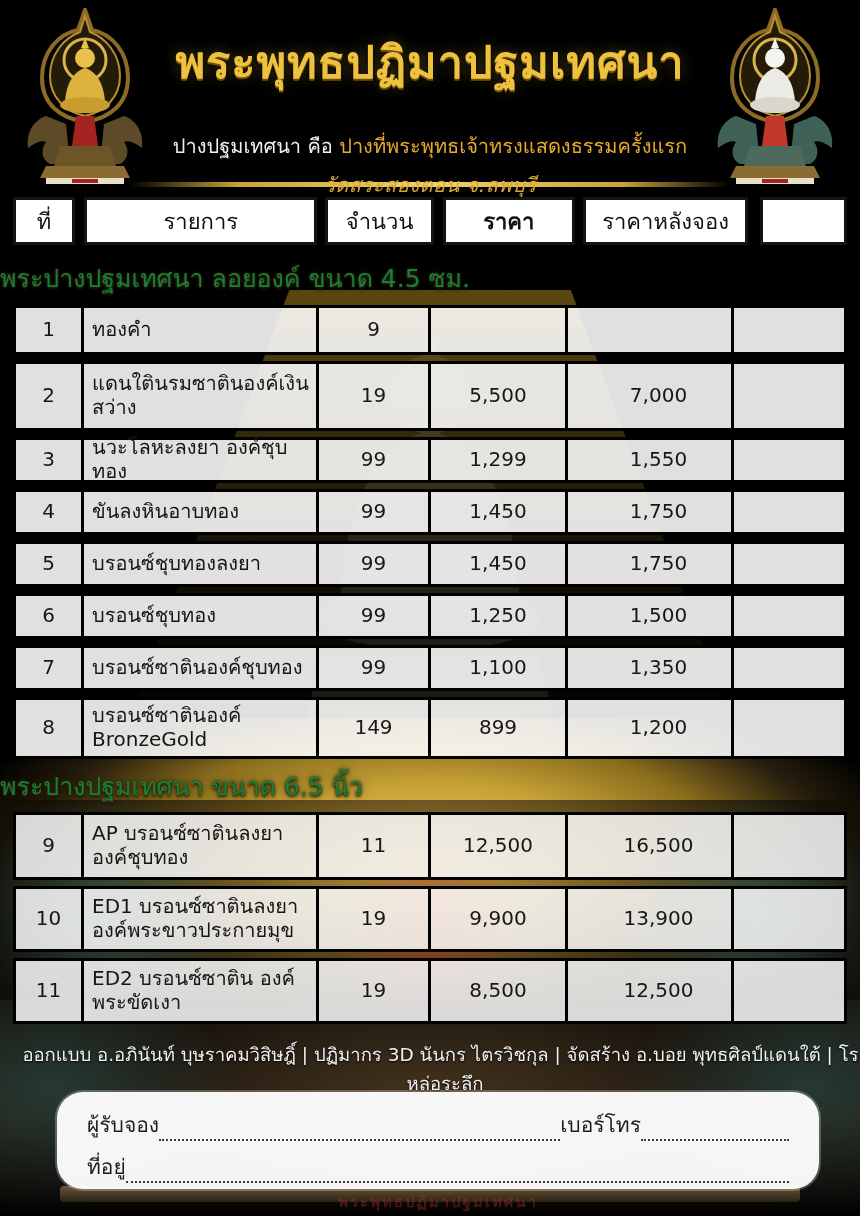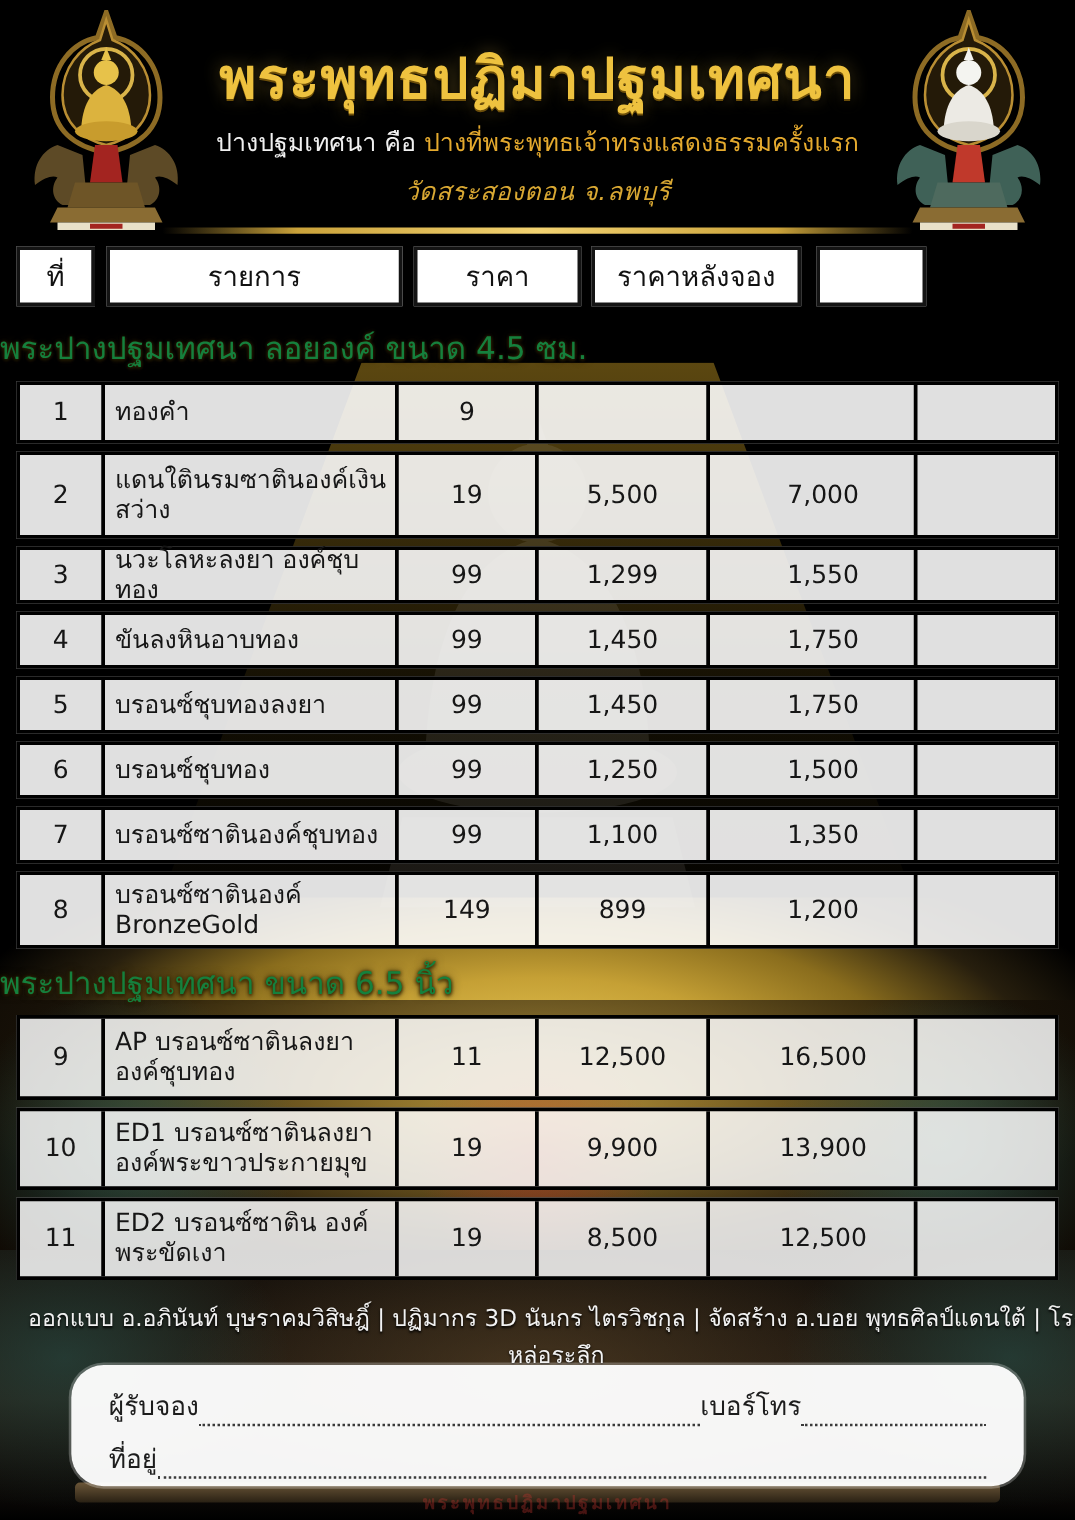--- a/index.html
+++ b/index.html
@@ -58,35 +58,35 @@
   .statue{position:absolute;top:8px;width:138px;height:178px;}
   .statue-left{left:16px;}
   .statue-right{left:706px;}
   .title-block{position:absolute;left:155px;top:26px;width:550px;text-align:center;}
   .main-title{
     font-size:45px;font-weight:bold;letter-spacing:1px;color:#eec23f;
     text-shadow:0 2px 0 #6d4f0a, 0 4px 6px rgba(0,0,0,.9), 0 0 14px rgba(240,200,80,.35);
     font-family:"DejaVu Serif","Liberation Serif",serif;
     white-space:nowrap;
   }
-  .subtitle{margin-top:0;font-size:20px;color:#f1f1f1;}
+  .subtitle{margin-top:32px;font-size:20px;color:#f1f1f1;}
   .subtitle .hl{color:#e5aa2e;}
   .temple-line{margin-top:7px;font-size:20px;color:#d9a833;font-style:italic;letter-spacing:.5px;}
 
   
   .thead{position:absolute;left:13px;top:197px;width:834px;display:flex;}
   .thbox{
     background:#fff;border:3px solid #141414;box-sizing:border-box;height:48px;
     display:flex;align-items:center;justify-content:center;
     font-size:22px;color:#111;
   }
   .th-no{width:63px;}
   .th-item{width:237px;margin-left:9px;}
   .th-qty{width:110px;margin-left:8px;}
-  .th-price{width:134px;margin-left:9px;}
+  .th-price{width:134px;margin-left:9px;font-weight:bold;}
   .th-after{width:168px;margin-left:8px;}
   .th-blank{width:88px;margin-left:12px;}
 
   
   .section-title{
     position:absolute;left:0;width:860px;text-align:left;
     font-size:25px;color:#15803d;font-weight:500;
     text-shadow:0 0 3px #3a2c05, 0 2px 3px rgba(30,22,2,.95), 0 0 8px rgba(40,30,4,.8);
   }
   .st1{top:258px;}
@@ -202,20 +202,21 @@
   <div class="main-title">พระพุทธปฏิมาปฐมเทศนา</div>
   <div class="subtitle">
     <span>ปางปฐมเทศนา คือ </span><span class="hl">ปางที่พระพุทธเจ้าทรงแสดงธรรมครั้งแรก</span>
   </div>
   <div class="temple-line">วัดสระสองตอน จ.ลพบุรี</div>
 </div>
 
 <div class="thead">
   <div class="thbox th-no">ที่</div>
   <div class="thbox th-item">รายการ</div>
+  <div class="thbox th-qty">จำนวน</div>
   <div class="thbox th-price">ราคา</div>
   <div class="thbox th-after">ราคาหลังจอง</div>
   <div class="thbox th-blank"></div>
 </div>
 
 <div class="section-title st1">พระปางปฐมเทศนา ลอยองค์ ขนาด 4.5 ซม.</div>
 
 <div class="tbody tb1">
   <div class="trow h50">
     <div class="tcell c-no">1</div>

